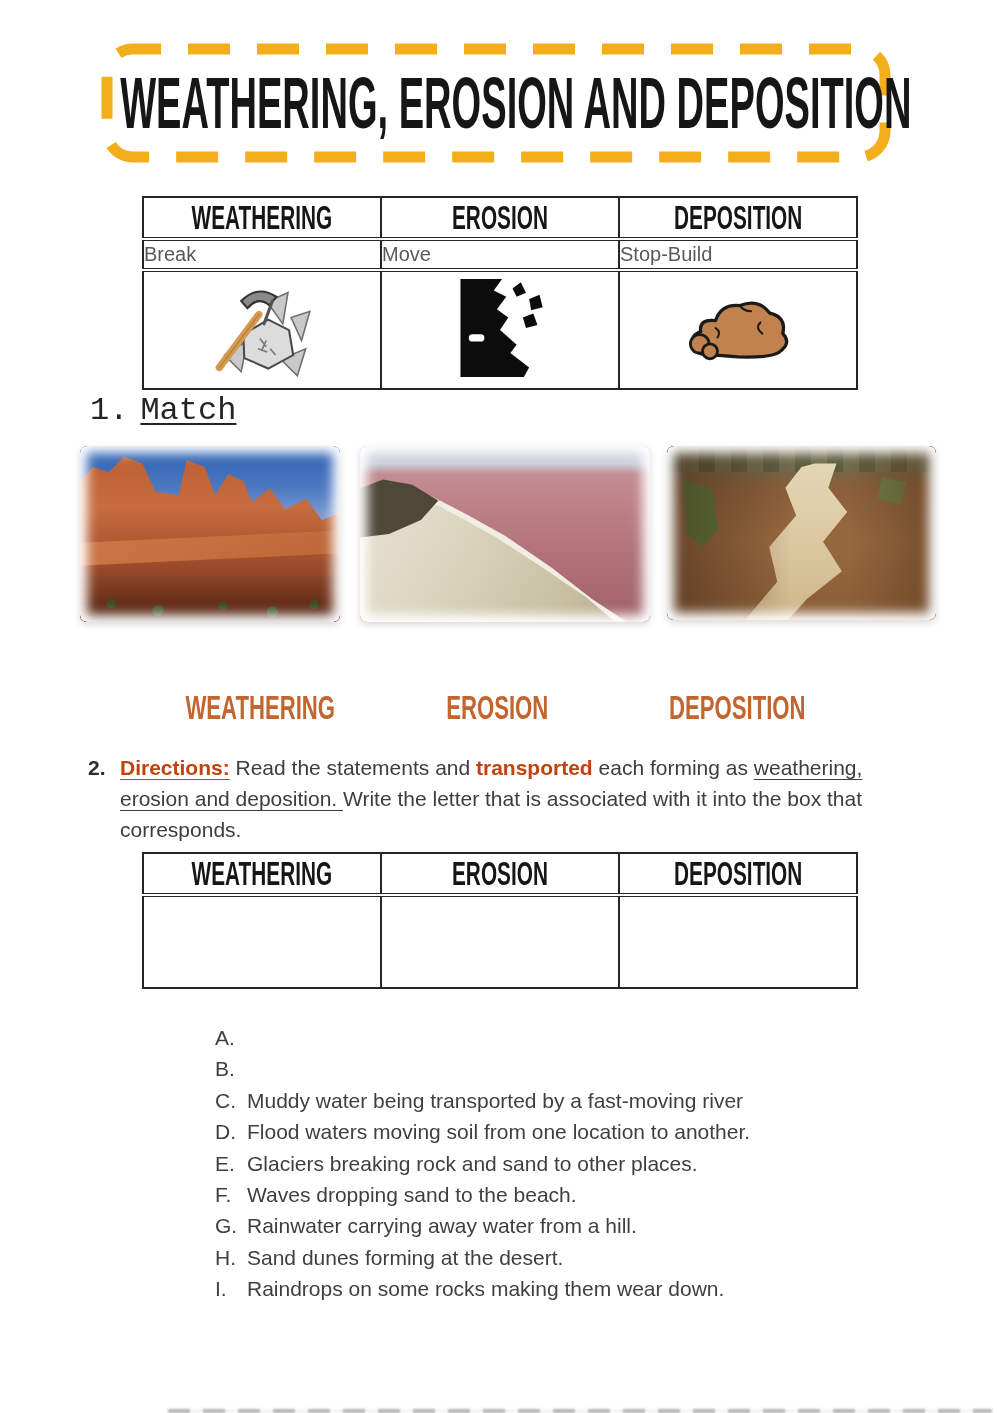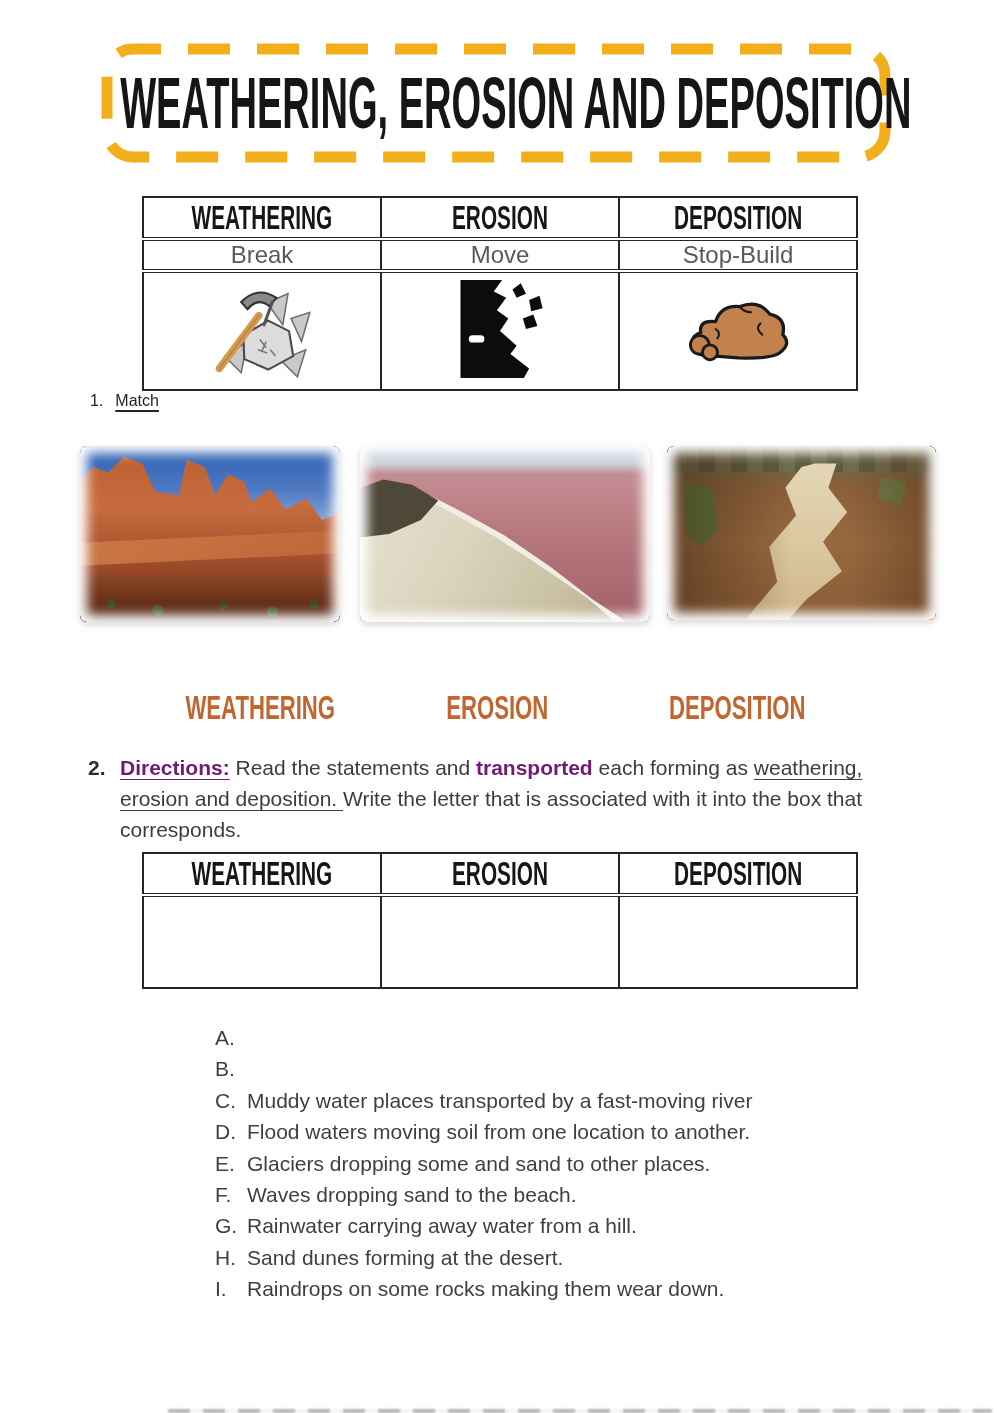--- a/index.html
+++ b/index.html
@@ -21,28 +21,28 @@
   .disp-title { font-size:56px; transform:scale(0.68,1.28); letter-spacing:0px; }
   .disp-th    { font-size:26px; transform:scale(0.80,1.30); }
   .disp-orange{ font-size:27px; transform:scale(0.82,1.25); color:#C2652E; }
 
   
   table.wk { position:absolute; left:142px; width:716px; border-collapse:collapse;
              table-layout:fixed; background:#fff; }
   table.wk, table.wk th, table.wk td { border:2px solid #262626; }
   table.wk th { height:42px; text-align:center; vertical-align:middle; border-bottom:4px double #262626; }
   .key-table { top:196px; }
-  .key-table td.sub { height:31px; text-align:center; vertical-align:middle;
-                      color:#595959; font-size:24px; border-bottom:4px double #262626; }
+  .key-table td.sub { height:31px; vertical-align:middle;
+                      color:#595959; font-size:20px; border-bottom:4px double #262626; }
   .key-table td.ic { height:119px; text-align:center; vertical-align:middle; }
   .answer-table { top:852px; }
   .answer-table td.blank { height:93px; background:#fff; }
 
   
-  .match-head { position:absolute; left:90px; top:392px; font-size:16px; color:#242424; }
+  .match-head { position:absolute; left:90px; top:392px; font-size:32px; color:#242424;font-family:Liberation Mono, monospace; }
   .match-num { margin-right:12px; }
   .match-label { text-decoration:underline; text-underline-offset:4px; text-decoration-thickness:1.5px; }
 
   .photos { position:absolute; left:80px; top:446px; width:856px; display:flex; }
   .photo { position:relative; height:176px; overflow:hidden; border-radius:7px;
            box-shadow:0 3px 7px rgba(120,120,120,.28); flex:none; }
   .photo::after { content:""; position:absolute; inset:0; border-radius:7px;
                   box-shadow:inset 0 0 12px 7px #ffffff; pointer-events:none; }
   .photo .layer { position:absolute; inset:0; }
   .p1 { width:260px; margin-right:20px; }
@@ -93,21 +93,21 @@
 
   .match-labels { position:absolute; top:693px; left:0; width:1000px; height:40px; }
   .match-labels .lbl { position:absolute; width:224px; text-align:center; }
   .lbl-1 { left:148px; } .lbl-2 { left:385px; } .lbl-3 { left:625px; }
 
   
   .directions { position:absolute; left:88px; top:752px; width:816px;
                 font-size:21px; line-height:31px; color:#3d3d3d; }
   .directions .num { position:absolute; left:0; top:0; font-weight:700; color:#2e2e2e; }
   .directions p { margin-left:32px; }
-  .bold { font-weight:700; color:#701a75; }
+  .bold { font-weight:700; color:#c2410c; }
   .uline { text-decoration:underline; text-underline-offset:4px; text-decoration-thickness:1.3px; }
 
   
   .statements { position:absolute; left:215px; top:1022px; width:640px;
                 font-size:21px; line-height:31.4px; color:#3f3f3f; }
   .stmt { display:flex; }
   .stmt .letter { width:32px; flex:none; }
 
   
   .icon-box { display:inline-block; width:112px; height:104px; }
@@ -242,29 +242,29 @@
 
   <div class="statements">
     <div class="stmt">
       <span class="letter">A.</span>
     </div>
     <div class="stmt">
       <span class="letter">B.</span>
     </div>
     <div class="stmt">
       <span class="letter">C.</span>
-      <span class="stext">Muddy water places transported by a fast-moving river</span>
+      <span class="stext">Muddy water being transported by a fast-moving river</span>
     </div>
     <div class="stmt">
       <span class="letter">D.</span>
       <span class="stext">Flood waters moving soil from one location to another.</span>
     </div>
     <div class="stmt">
       <span class="letter">E.</span>
-      <span class="stext">Glaciers dropping some and sand to other places.</span>
+      <span class="stext">Glaciers breaking rock and sand to other places.</span>
     </div>
     <div class="stmt">
       <span class="letter">F.</span>
       <span class="stext">Waves dropping sand to the beach.</span>
     </div>
     <div class="stmt">
       <span class="letter">G.</span>
       <span class="stext">Rainwater carrying away water from a hill.</span>
     </div>
     <div class="stmt">

